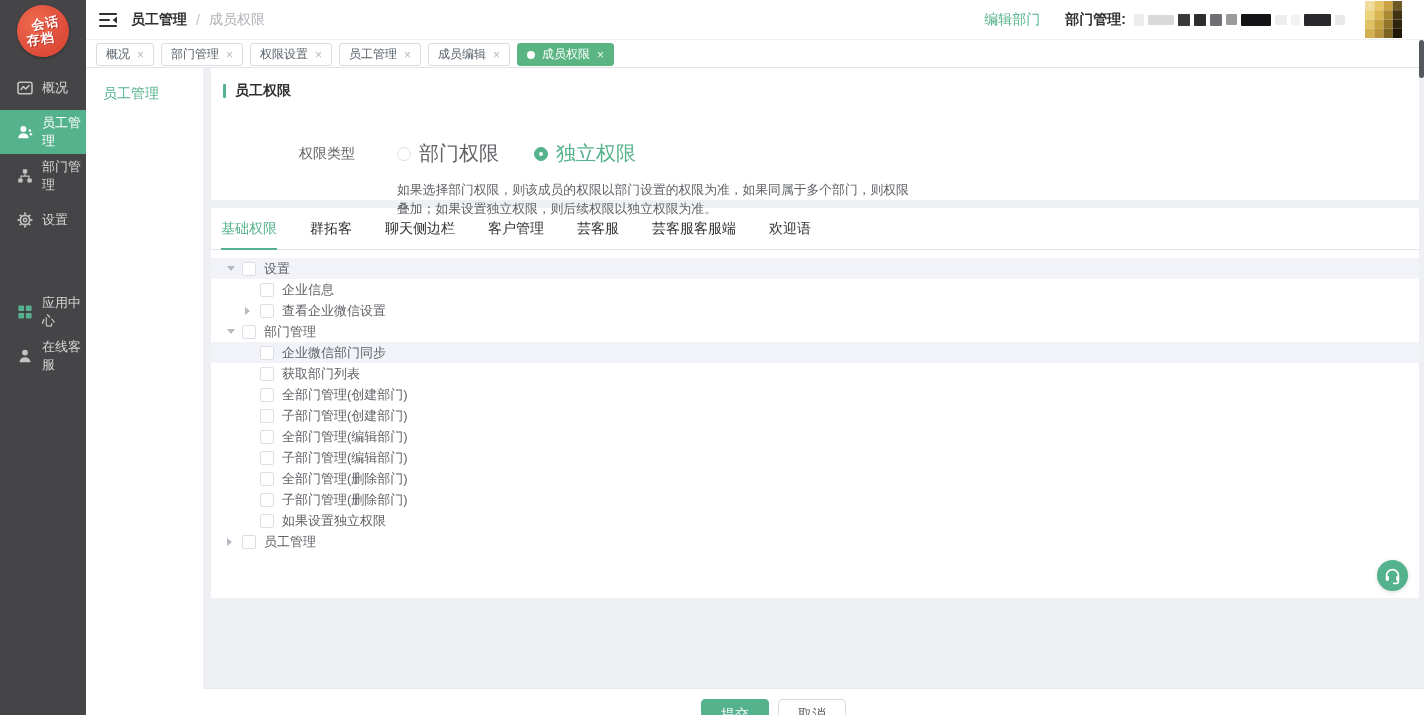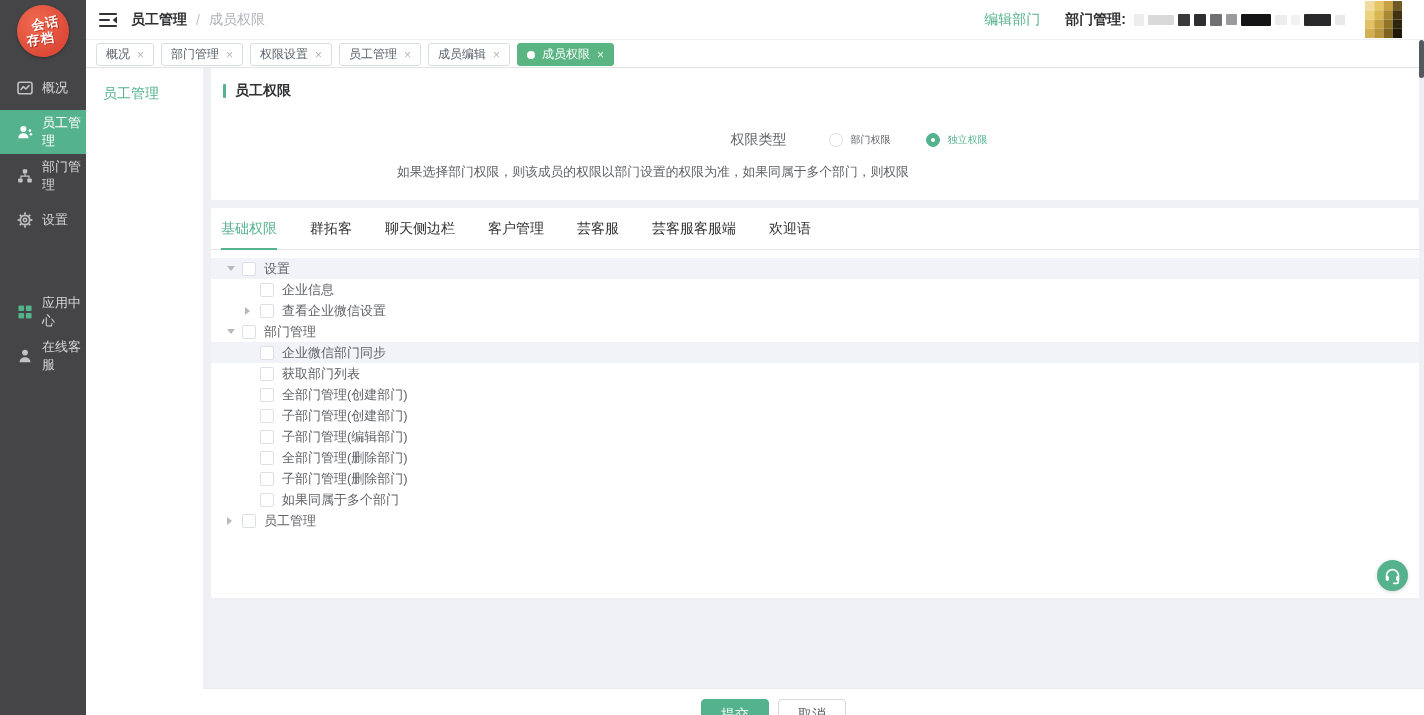--- a/index.html
+++ b/index.html
@@ -63,24 +63,24 @@
   .sub-title { padding:17px 0 0 17px; font-size:14px; color:#54b28c; cursor:pointer; }
 
   
   .content { position:absolute; left:203px; top:68px; right:0; bottom:0; background:#eef0f4; z-index:2; }
   .content-bc { height:28px; padding:7px 0 0 12px; font-size:13px; color:#5a5e66; }
   .card { background:#fff; border-radius:1px; margin:0 5px 0 8px; }
   .card1 { height:132px; }
   .card-title-row { display:flex; align-items:center; gap:9px; padding:14px 12px 0 12px; }
   .title-bar { width:3px; height:14px; background:#54b28c; border-radius:1px; }
   .card-title { font-size:14px; font-weight:bold; color:#303133; }
-  .form-row { display:flex; align-items:center; margin-top:31px;justify-content:center; }
+  .form-row { display:flex; align-items:center; margin-top:40px; }
   .form-label { flex:0 0 144px; text-align:right; font-size:14px; color:#606266; }
   .form-controls { margin-left:42px; display:flex; align-items:center; gap:35px; }
-  .radio-item { display:inline-flex; align-items:center; gap:8px; cursor:pointer; font-size:10px; color:#606266; }
+  .radio-item { display:inline-flex; align-items:center; gap:8px; cursor:pointer; font-size:20px; color:#606266; }
   .radio-circle { width:14px; height:14px; border-radius:50%; border:1px solid #dcdfe6; background:#fff; position:relative; flex:none; }
   .radio-item.selected .radio-circle { background:#54b28c; border-color:#54b28c; }
   .radio-item.selected .radio-circle::after { content:""; position:absolute; left:4px; top:4px; width:4px; height:4px;
     border-radius:50%; background:#fff; }
   .radio-item.selected { color:#54b28c; }
   .form-help { margin:13px 8px 0 186px; font-size:12.8px; color:#5f6266; line-height:19px; }
 
   .card2 { margin-top:8px; height:390px; }
   .ptabs { display:flex; gap:33px; padding:12px 10px 0 10px; border-bottom:1px solid #e4e7ed; }
   .ptab { font-size:14px; color:#303133; padding-bottom:10px; cursor:pointer; }
@@ -302,20 +302,21 @@
               <span>部门权限</span>
             </span>
             <span class="radio-item selected">
               <span class="radio-circle"></span>
               <span>独立权限</span>
             </span>
           </div>
       </div>
       <div class="form-help">
         <div>如果选择部门权限，则该成员的权限以部门设置的权限为准，如果同属于多个部门，则权限</div>
+        <div>叠加；如果设置独立权限，则后续权限以独立权限为准。</div>
       </div>
     </section>
 
     <section class="card card2">
       <div class="ptabs" id="ptabs">
           <span class="ptab active">基础权限</span>
           <span class="ptab">群拓客</span>
           <span class="ptab">聊天侧边栏</span>
           <span class="ptab">客户管理</span>
           <span class="ptab">芸客服</span>
@@ -365,36 +366,41 @@
             <span class="tree-label">全部门管理(创建部门)</span>
           </div>
           <div class="tree-row lvl2">
             <span class="caret-slot"></span>
             <span class="checkbox"></span>
             <span class="tree-label">子部门管理(创建部门)</span>
           </div>
           <div class="tree-row lvl2">
             <span class="caret-slot"></span>
             <span class="checkbox"></span>
+            <span class="tree-label">全部门管理(编辑部门)</span>
+          </div>
+          <div class="tree-row lvl2">
+            <span class="caret-slot"></span>
+            <span class="checkbox"></span>
             <span class="tree-label">子部门管理(编辑部门)</span>
           </div>
           <div class="tree-row lvl2">
             <span class="caret-slot"></span>
             <span class="checkbox"></span>
             <span class="tree-label">全部门管理(删除部门)</span>
           </div>
           <div class="tree-row lvl2">
             <span class="caret-slot"></span>
             <span class="checkbox"></span>
             <span class="tree-label">子部门管理(删除部门)</span>
           </div>
           <div class="tree-row lvl2">
             <span class="caret-slot"></span>
             <span class="checkbox"></span>
-            <span class="tree-label">如果同属于多个部门</span>
+            <span class="tree-label">如果设置独立权限</span>
           </div>
           <div class="tree-row lvl1">
             <span class="caret-slot">
               <span class="caret-right"></span>
             </span>
             <span class="checkbox"></span>
             <span class="tree-label">员工管理</span>
           </div>
         </div>
     </section>

